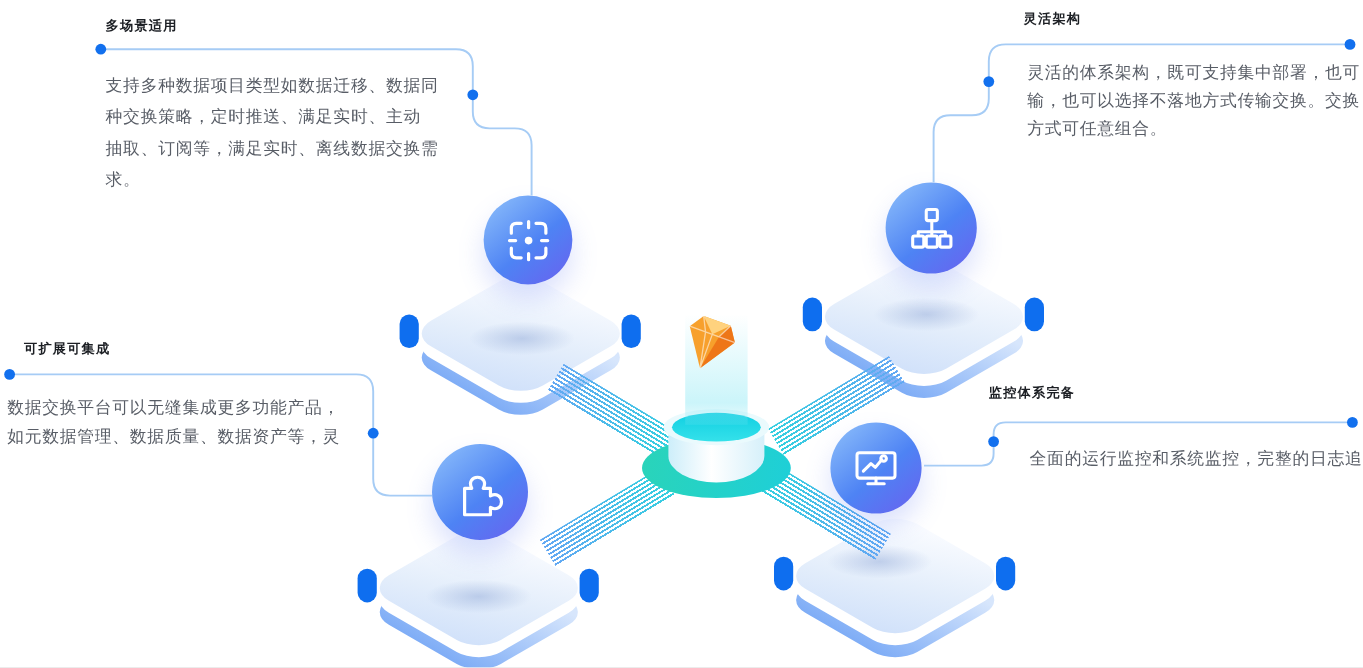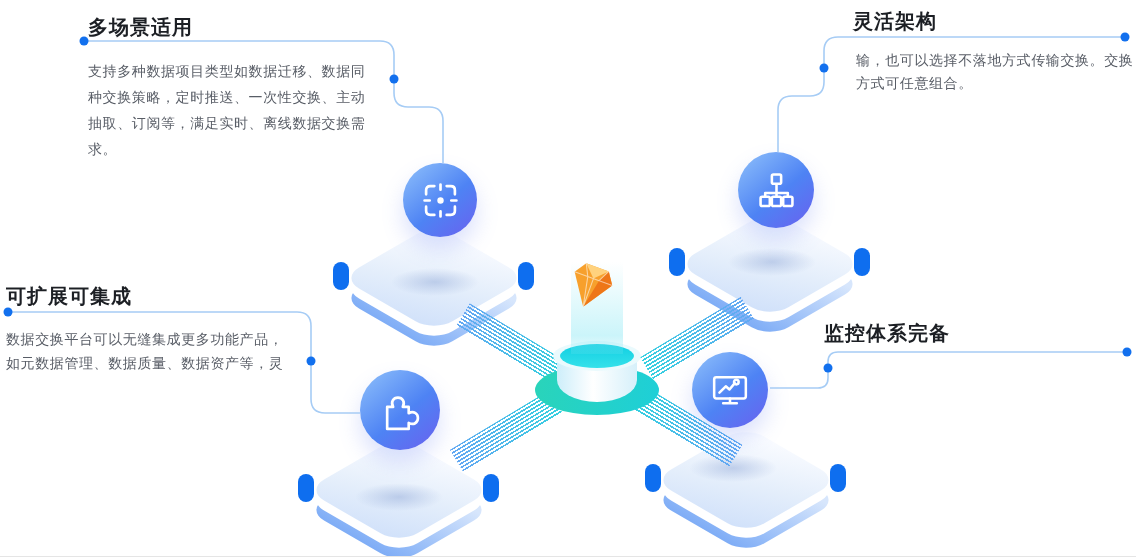--- a/index.html
+++ b/index.html
@@ -1,20 +1,20 @@
 <!DOCTYPE html>
 <html><head>
 <meta charset="utf-8">
 <style>
   html,body{margin:0;padding:0;}
   body{width:1136px;height:557px;position:relative;overflow:hidden;background:#ffffff;
        font-family:"Liberation Sans",sans-serif;border-bottom:1px solid rgba(0,0,0,0.10);box-sizing:border-box;}
   .abs{position:absolute;}
   
-  .feat-title{font-size:20px;font-weight:bold;color:#1c1f24;letter-spacing:1px;white-space:nowrap;}
+  .feat-title{font-size:11px;font-weight:bold;color:#1c1f24;letter-spacing:1px;white-space:nowrap;}
   .feat-line{font-size:14px;color:#585d66;letter-spacing:.6px;white-space:nowrap;}
   
   .fcircle{border-radius:50%;background:linear-gradient(140deg,#8abcfa 5%,#4e83f4 55%,#6a60ef 100%);
            box-shadow:0 12px 22px rgba(90,120,240,.22);display:flex;align-items:center;justify-content:center;z-index:6;}
   .fcircle svg{display:block;}
   
   .platform{width:187px;height:140px;z-index:2;}
   .diam{position:absolute;left:27.5px;width:132px;height:132px;border-radius:26px;
         transform:scaleY(.577) rotate(45deg);}
   .d-side{top:20px;background:linear-gradient(180deg,#d7e6fc 10%,#a5c6f9 60%,#7fadf6 100%);}
@@ -44,45 +44,47 @@
   #connectors{position:absolute;left:0;top:0;z-index:7;pointer-events:none;}
 </style>
 </head>
 <body>
 
 <div class="abs" style="left:88px;top:14px;">
   <div class="feat-title">多场景适用</div>
 </div>
 <div class="abs" style="left:88px;top:58px;">
   <div class="feat-line" style="line-height:26px">支持多种数据项目类型如数据迁移、数据同</div>
-  <div class="feat-line" style="line-height:26px">种交换策略，定时推送、一次性交换、主动</div>
+  <div class="feat-line" style="line-height:26px">种交换策略，定时推送、满足实时、主动</div>
   <div class="feat-line" style="line-height:26px">抽取、订阅等，满足实时、离线数据交换需</div>
   <div class="feat-line" style="line-height:26px">求。</div>
 </div>
 
 <div class="abs" style="left:853px;top:8px;">
   <div class="feat-title">灵活架构</div>
 </div>
 <div class="abs" style="left:856px;top:49px;">
+  <div class="feat-line" style="line-height:23.3px">灵活的体系架构，既可支持集中部署，也可</div>
   <div class="feat-line" style="line-height:23.3px">输，也可以选择不落地方式传输交换。交换</div>
   <div class="feat-line" style="line-height:23.3px">方式可任意组合。</div>
 </div>
 
-<div class="abs" style="left:6px;top:283px;">
+<div class="abs" style="left:20px;top:283px;">
   <div class="feat-title">可扩展可集成</div>
 </div>
 <div class="abs" style="left:6px;top:328px;">
   <div class="feat-line" style="line-height:23.5px">数据交换平台可以无缝集成更多功能产品，</div>
   <div class="feat-line" style="line-height:23.5px">如元数据管理、数据质量、数据资产等，灵</div>
 </div>
 
 <div class="abs" style="left:824px;top:320px;">
   <div class="feat-title">监控体系完备</div>
 </div>
 <div class="abs" style="left:858px;top:371px;">
+  <div class="feat-line" style="line-height:23.3px">全面的运行监控和系统监控，完整的日志追</div>
 </div>
 
 <div class="abs platform" style="left:340px;top:212px;">
   <div class="foot l"></div>
   <div class="foot r"></div>
   <div class="diam d-side"></div>
   <div class="diam d-white"></div>
   <div class="diam d-top"></div>
 </div>
 <div class="abs platform" style="left:676px;top:198px;">

